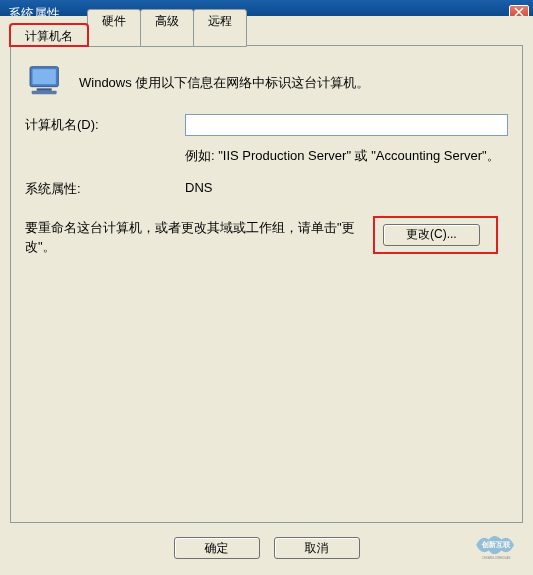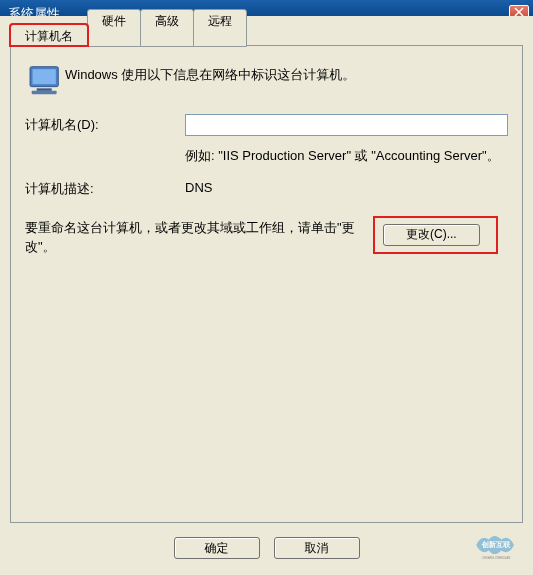--- a/index.html
+++ b/index.html
@@ -75,21 +75,22 @@
     }
     .tab-panel {
       border: 1px solid #919b9c;
       background: #ece9d8;
       height: 478px;
       position: relative;
       padding: 14px 14px;
     }
     .info-row {
       display: flex;
-      align-items: flex-start;
+      align-items: center;
+      gap: 14px;
       margin-bottom: 14px;
     }
     .pc-icon {
       width: 40px;
       height: 40px;
       display: flex;
       align-items: center;
       justify-content: center;
     }
     .pc-icon svg { width: 40px; height: 40px; }
@@ -210,21 +211,21 @@
     </div>
 
     <div class="form-row">
       <span class="form-label">计算机名(D):</span>
       <input class="form-input" type="text" value="" style="">
     </div>
 
     <div class="example-text">例如: "IIS Production Server" 或 "Accounting Server"。</div>
 
     <div class="kv-row">
-      <span class="kv-label">计算机描述:</span>
+      <span class="kv-label">系统属性:</span>
       <span class="kv-value">DNS</span>
     </div>
 
 
     <div class="change-row">
       <div class="change-text">要重命名这台计算机，或者更改其域或工作组，请单击"更改"。</div>
       <div class="change-btn-wrap">
         <button class="win-button">更改(C)...</button>
       </div>
     </div>

